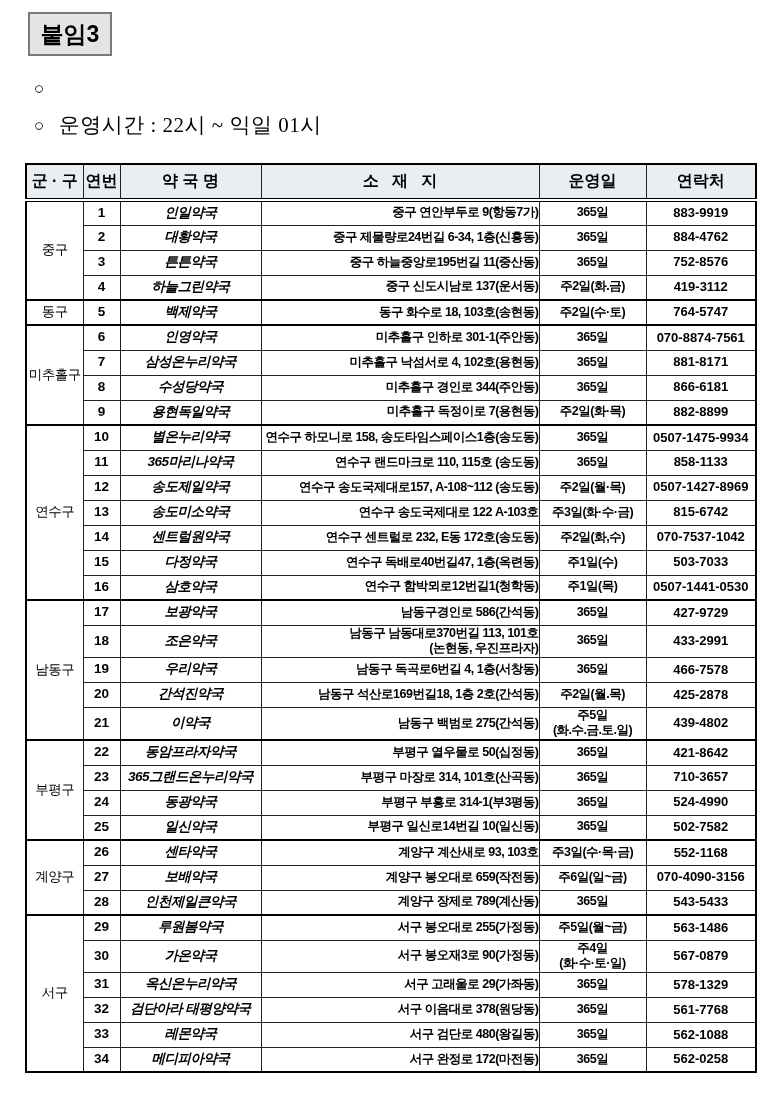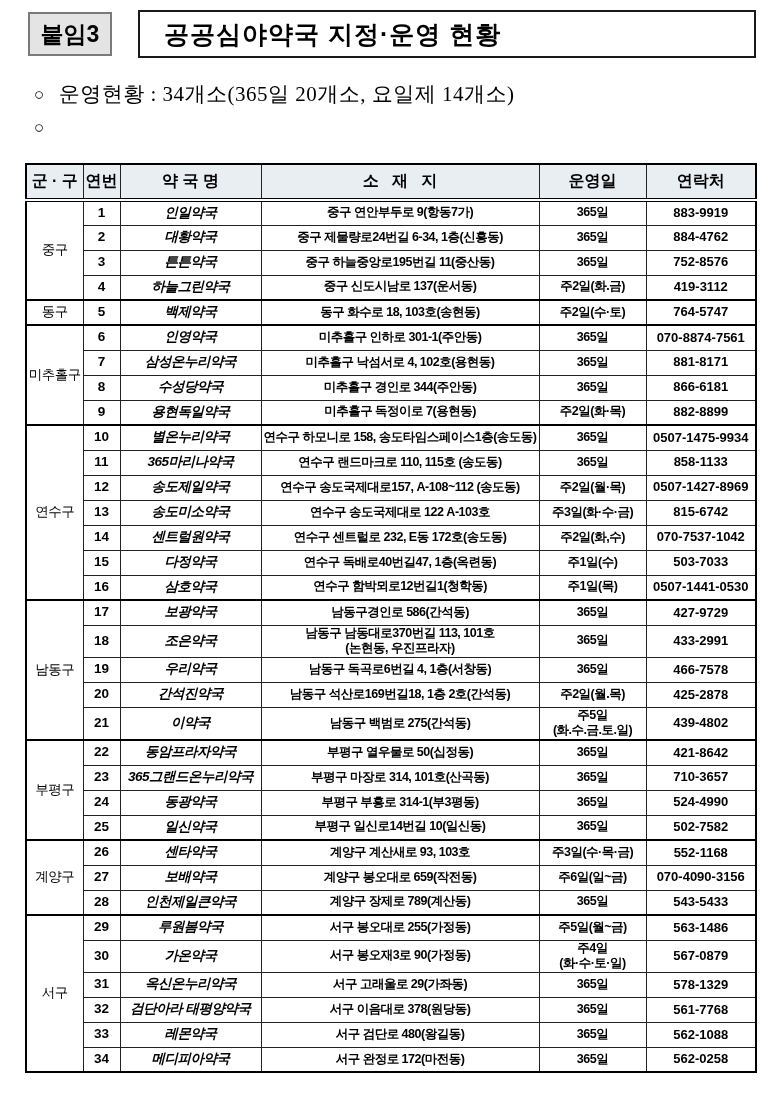--- a/index.html
+++ b/index.html
@@ -67,42 +67,41 @@
   thead th{
     background:var(--header-bg);
     height:36px;
     font-size:16px;font-weight:bold;
     border-bottom:4px double var(--border);
   }
   tbody td{height:25px;font-size:13.5px;font-weight:600;line-height:1.25;}
   td.district{font-size:13.5px;font-weight:normal;letter-spacing:-0.5px;}
   td.rowno{font-weight:600;}
   td.name{letter-spacing:-0.5px;font-style:italic;}
-  td.address{font-size:12.5px;letter-spacing:-0.5px;}
+  td.address{font-size:12.5px;letter-spacing:-0.5px;text-align:right;}
   td.days{font-size:12.5px;letter-spacing:-0.5px;}
   td.phone{font-size:13px;}
   tr.group-start td{border-top:2.5px solid var(--border);}
 </style>
 </head>
 <body>
 
 <div class="page">
 
   <div class="doc-header">
     <div class="badge">붙임3</div>
-    <div class="title-box">공공심야약국 지정·운영 현황</div>
   </div>
 
   <ul class="bullets">
     <li class="bullet">
       <span class="marker">○</span>
-      <span>운영현황 : 34개소(365일 20개소, 요일제 14개소)</span>
     </li>
     <li class="bullet">
       <span class="marker">○</span>
+      <span>운영시간 : 22시 ~ 익일 01시</span>
     </li>
   </ul>
 
   <table class="roster">
     <colgroup>
       <col style="width:57px">
       <col style="width:37px">
       <col style="width:141px">
       <col style="width:278px">
       <col style="width:107px">

